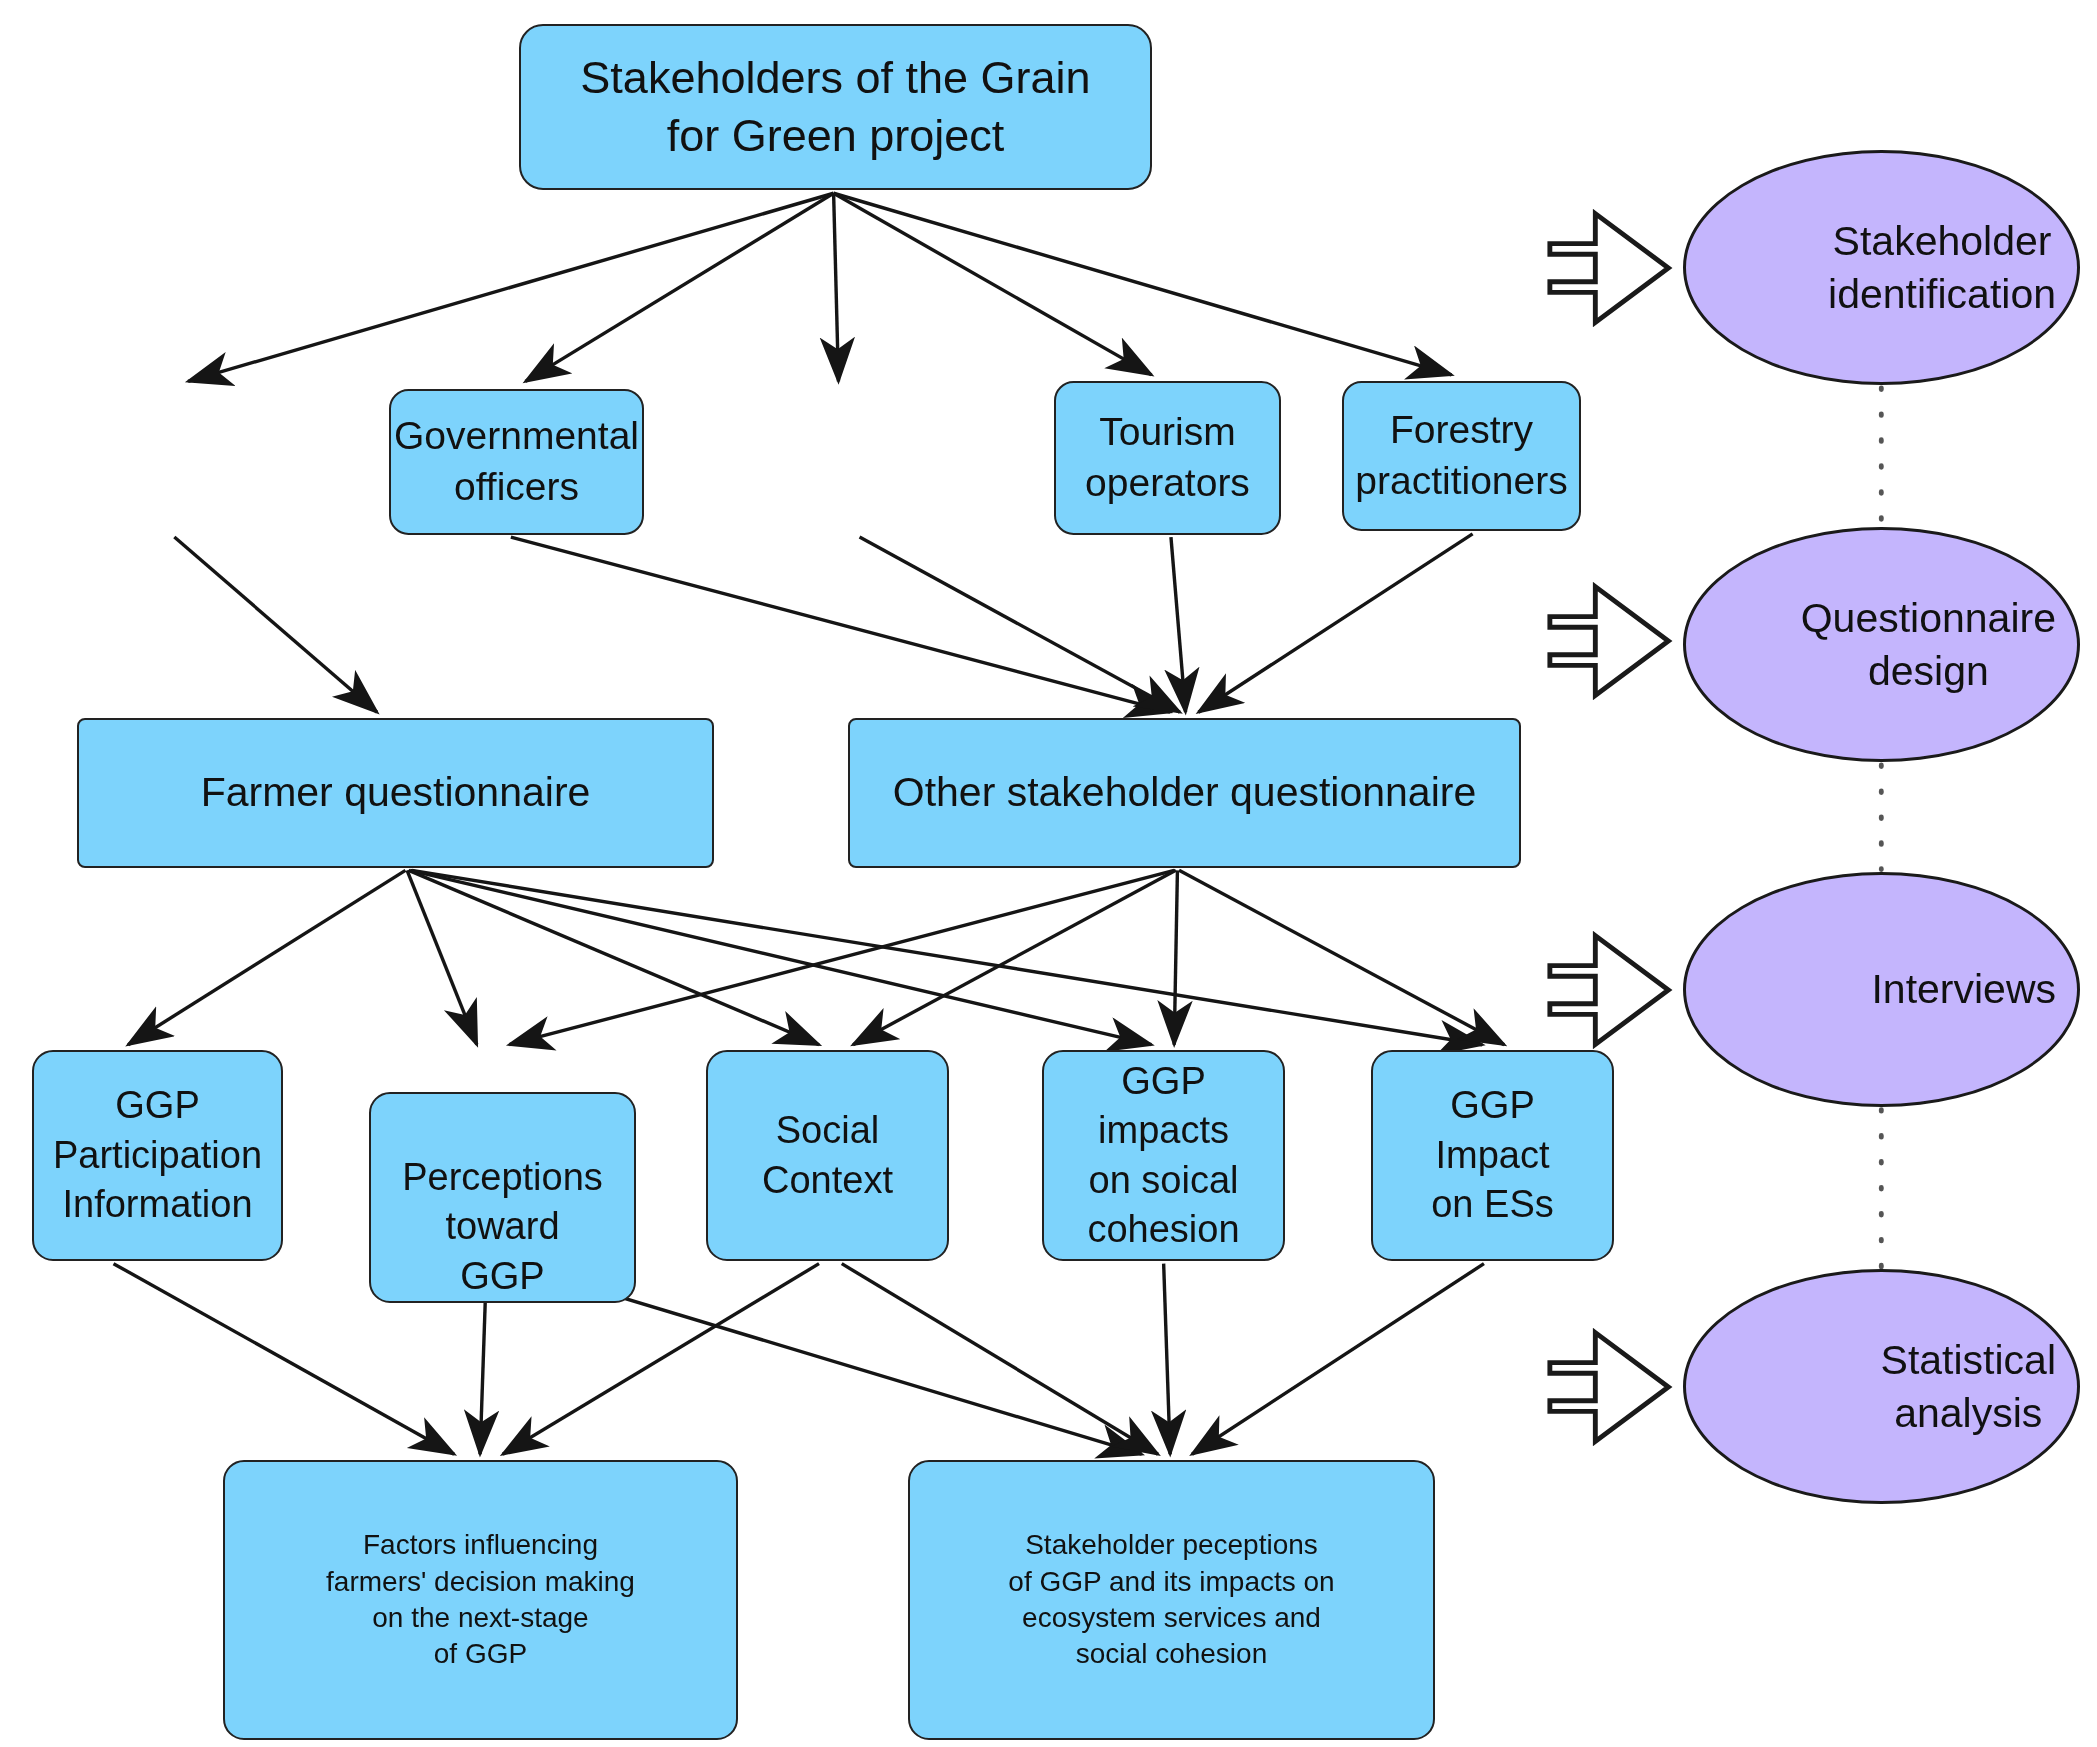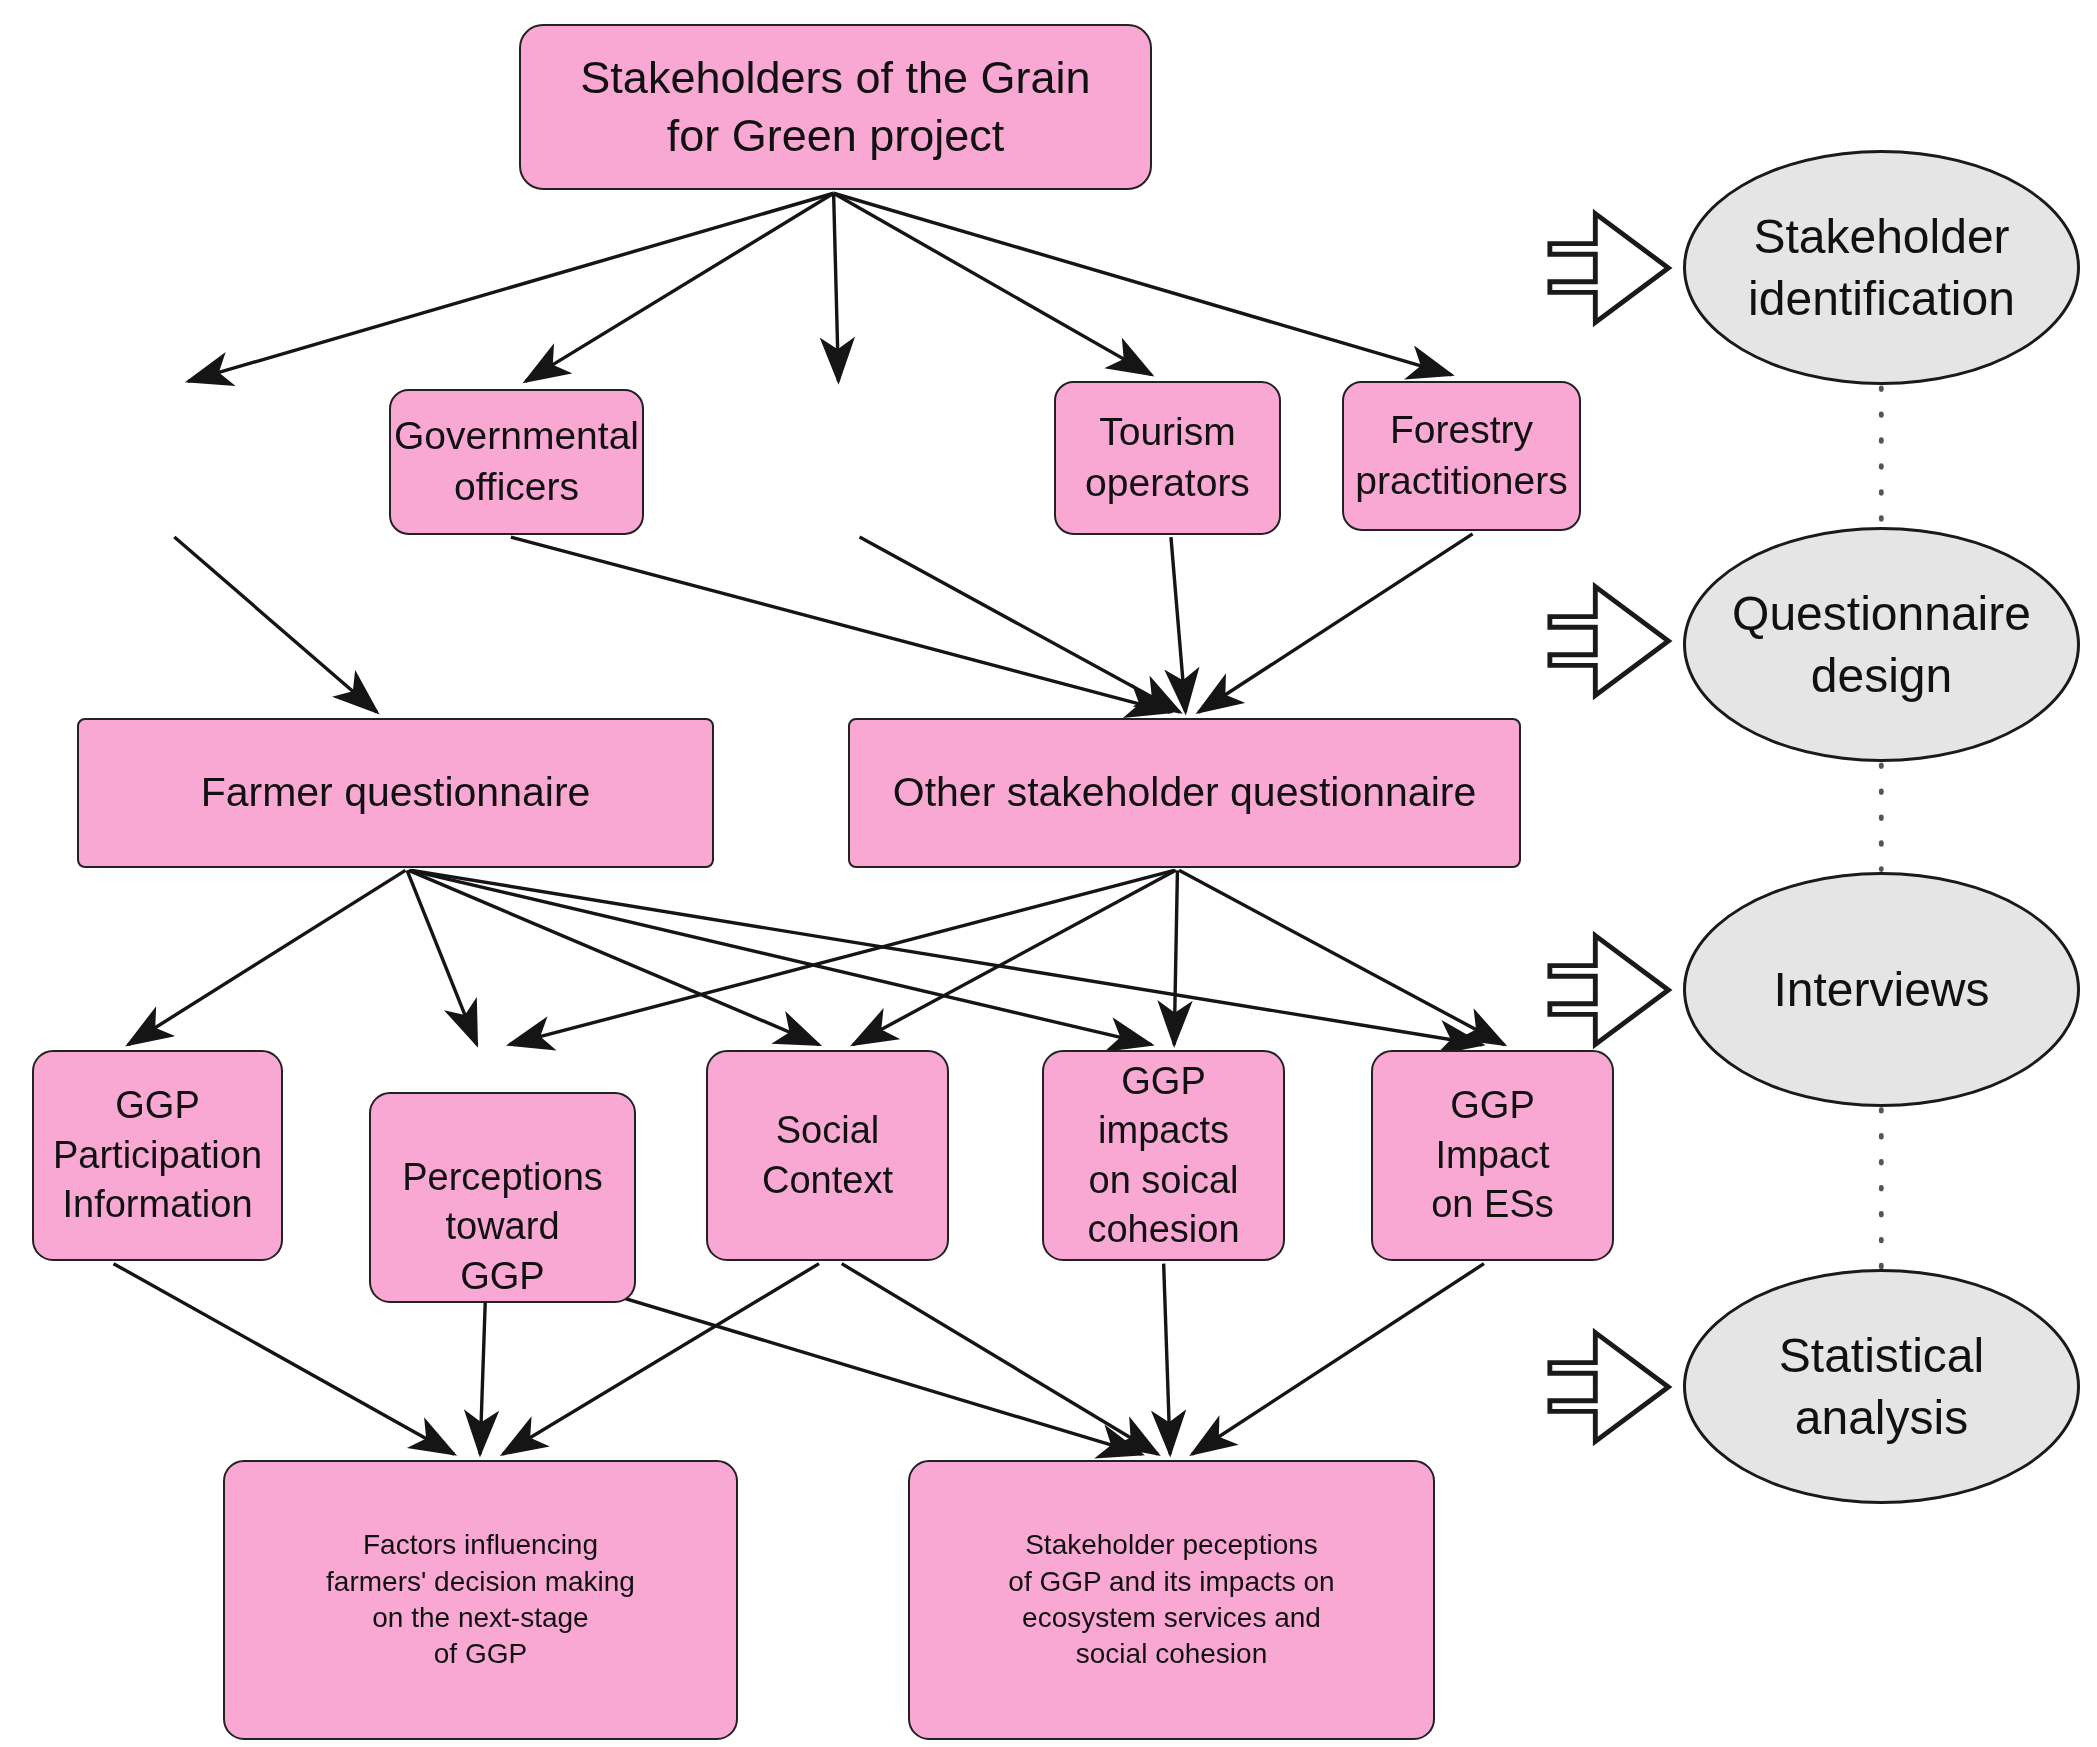--- a/index.html
+++ b/index.html
@@ -23,21 +23,21 @@
     position: absolute;
     left: 0;
     top: 0;
     width: 2097px;
     height: 1748px;
     pointer-events: none;
   }
   .node {
     position: absolute;
     box-sizing: border-box;
-    background: #f9a8d4;
+    background: #7dd3fc;
     border: 2.4px solid #222222;
     border-radius: 21px;
     display: flex;
     align-items: center;
     justify-content: center;
     text-align: center;
     line-height: 1.30;
     color: #111111;
     z-index: 3;
   }
@@ -64,26 +64,26 @@
   .n-t5        { left: 1371px; top: 1050px; width: 243px;  height: 211px; }
   .n-out       { font-size: 28px; border-radius: 21px; }
   .n-o1        { left: 223px;  top: 1460px; width: 515px;  height: 280px; }
   .n-o2        { left: 908px; top: 1460px; width: 527px;  height: 280px; }
 
   .ellipse {
     position: absolute;
     box-sizing: border-box;
     border: 3.2px solid #1a1a1a;
     border-radius: 50%;
-    background: #e5e5e5;
+    background: #c4b5fd;
     display: flex;
     align-items: center;
-    justify-content: center;
+    justify-content: flex-end;
     text-align: center;
-    font-size: 48px;
+    font-size: 41px;
     line-height: 1.28;
     color: #111111;
     z-index: 3;
   }
   .ellipse .txt { display: block; white-space: pre-line; padding: 0 21px; }
   .e1 { left: 1683px; top: 150px;  width: 397px; height: 235px; }
   .e2 { left: 1683px; top: 527px;  width: 397px; height: 235px; }
   .e3 { left: 1683px; top: 872px; width: 397px; height: 235px; }
   .e4 { left: 1683px; top: 1269px; width: 397px; height: 235px; }
 

